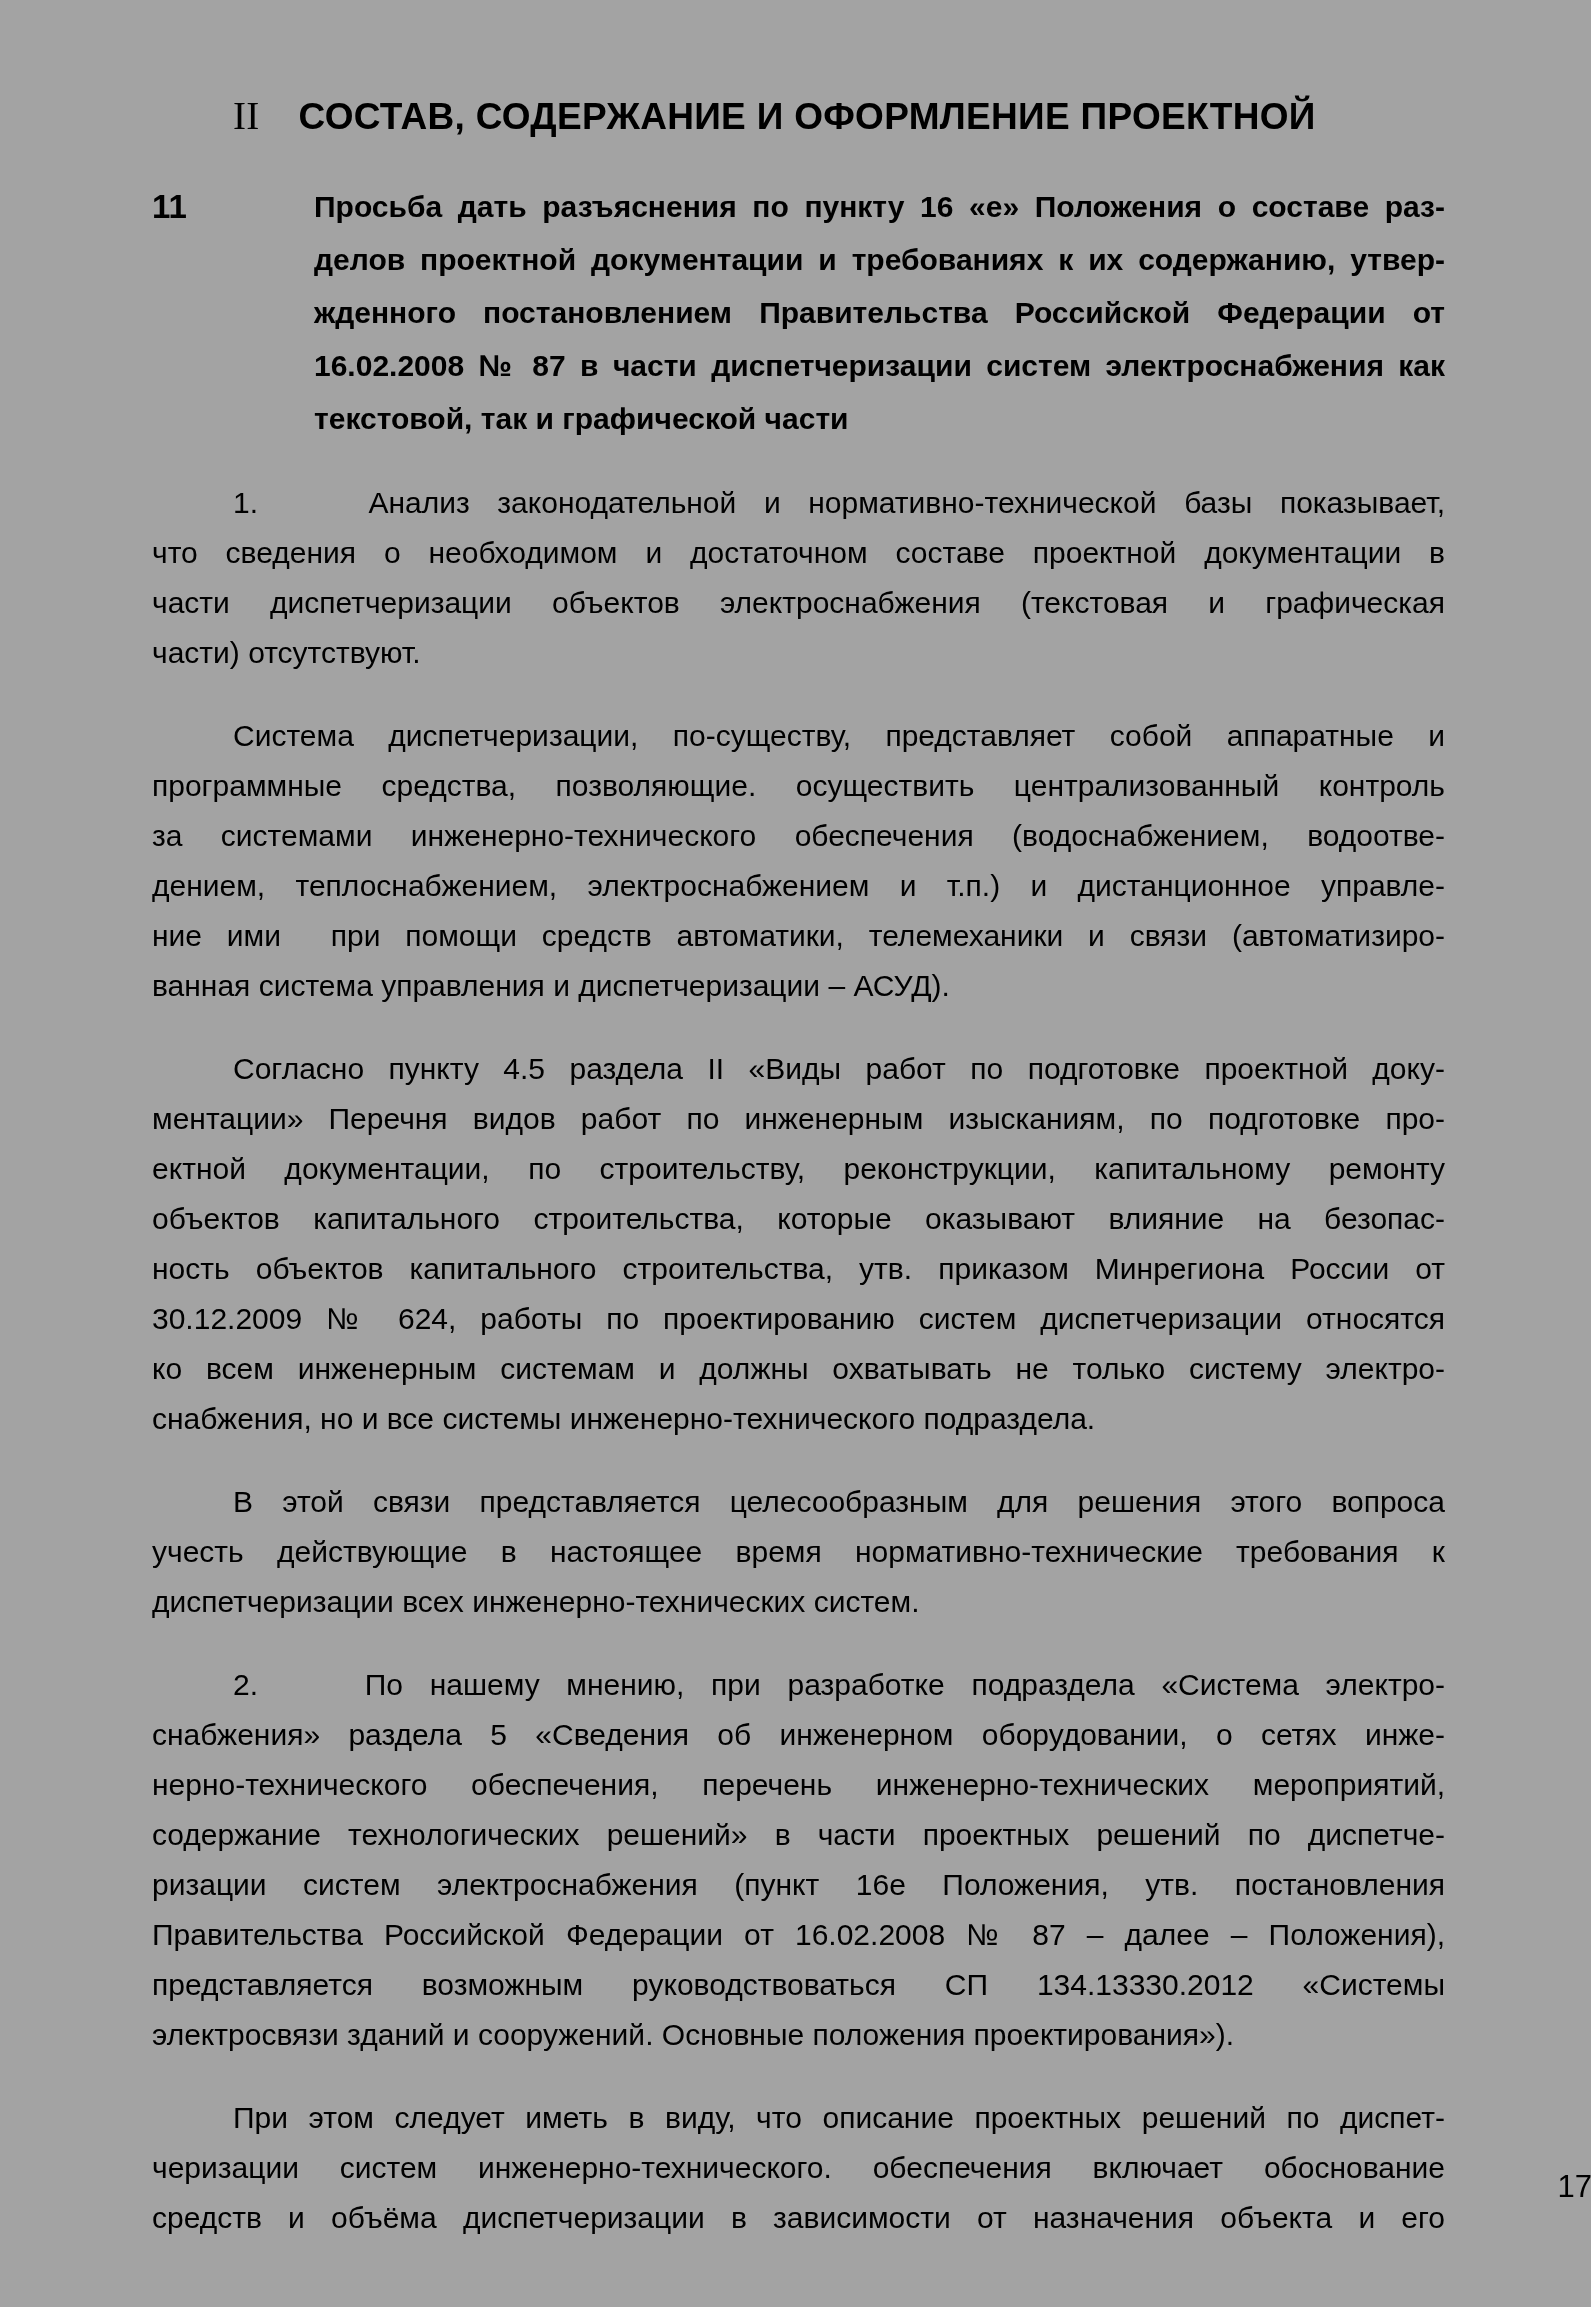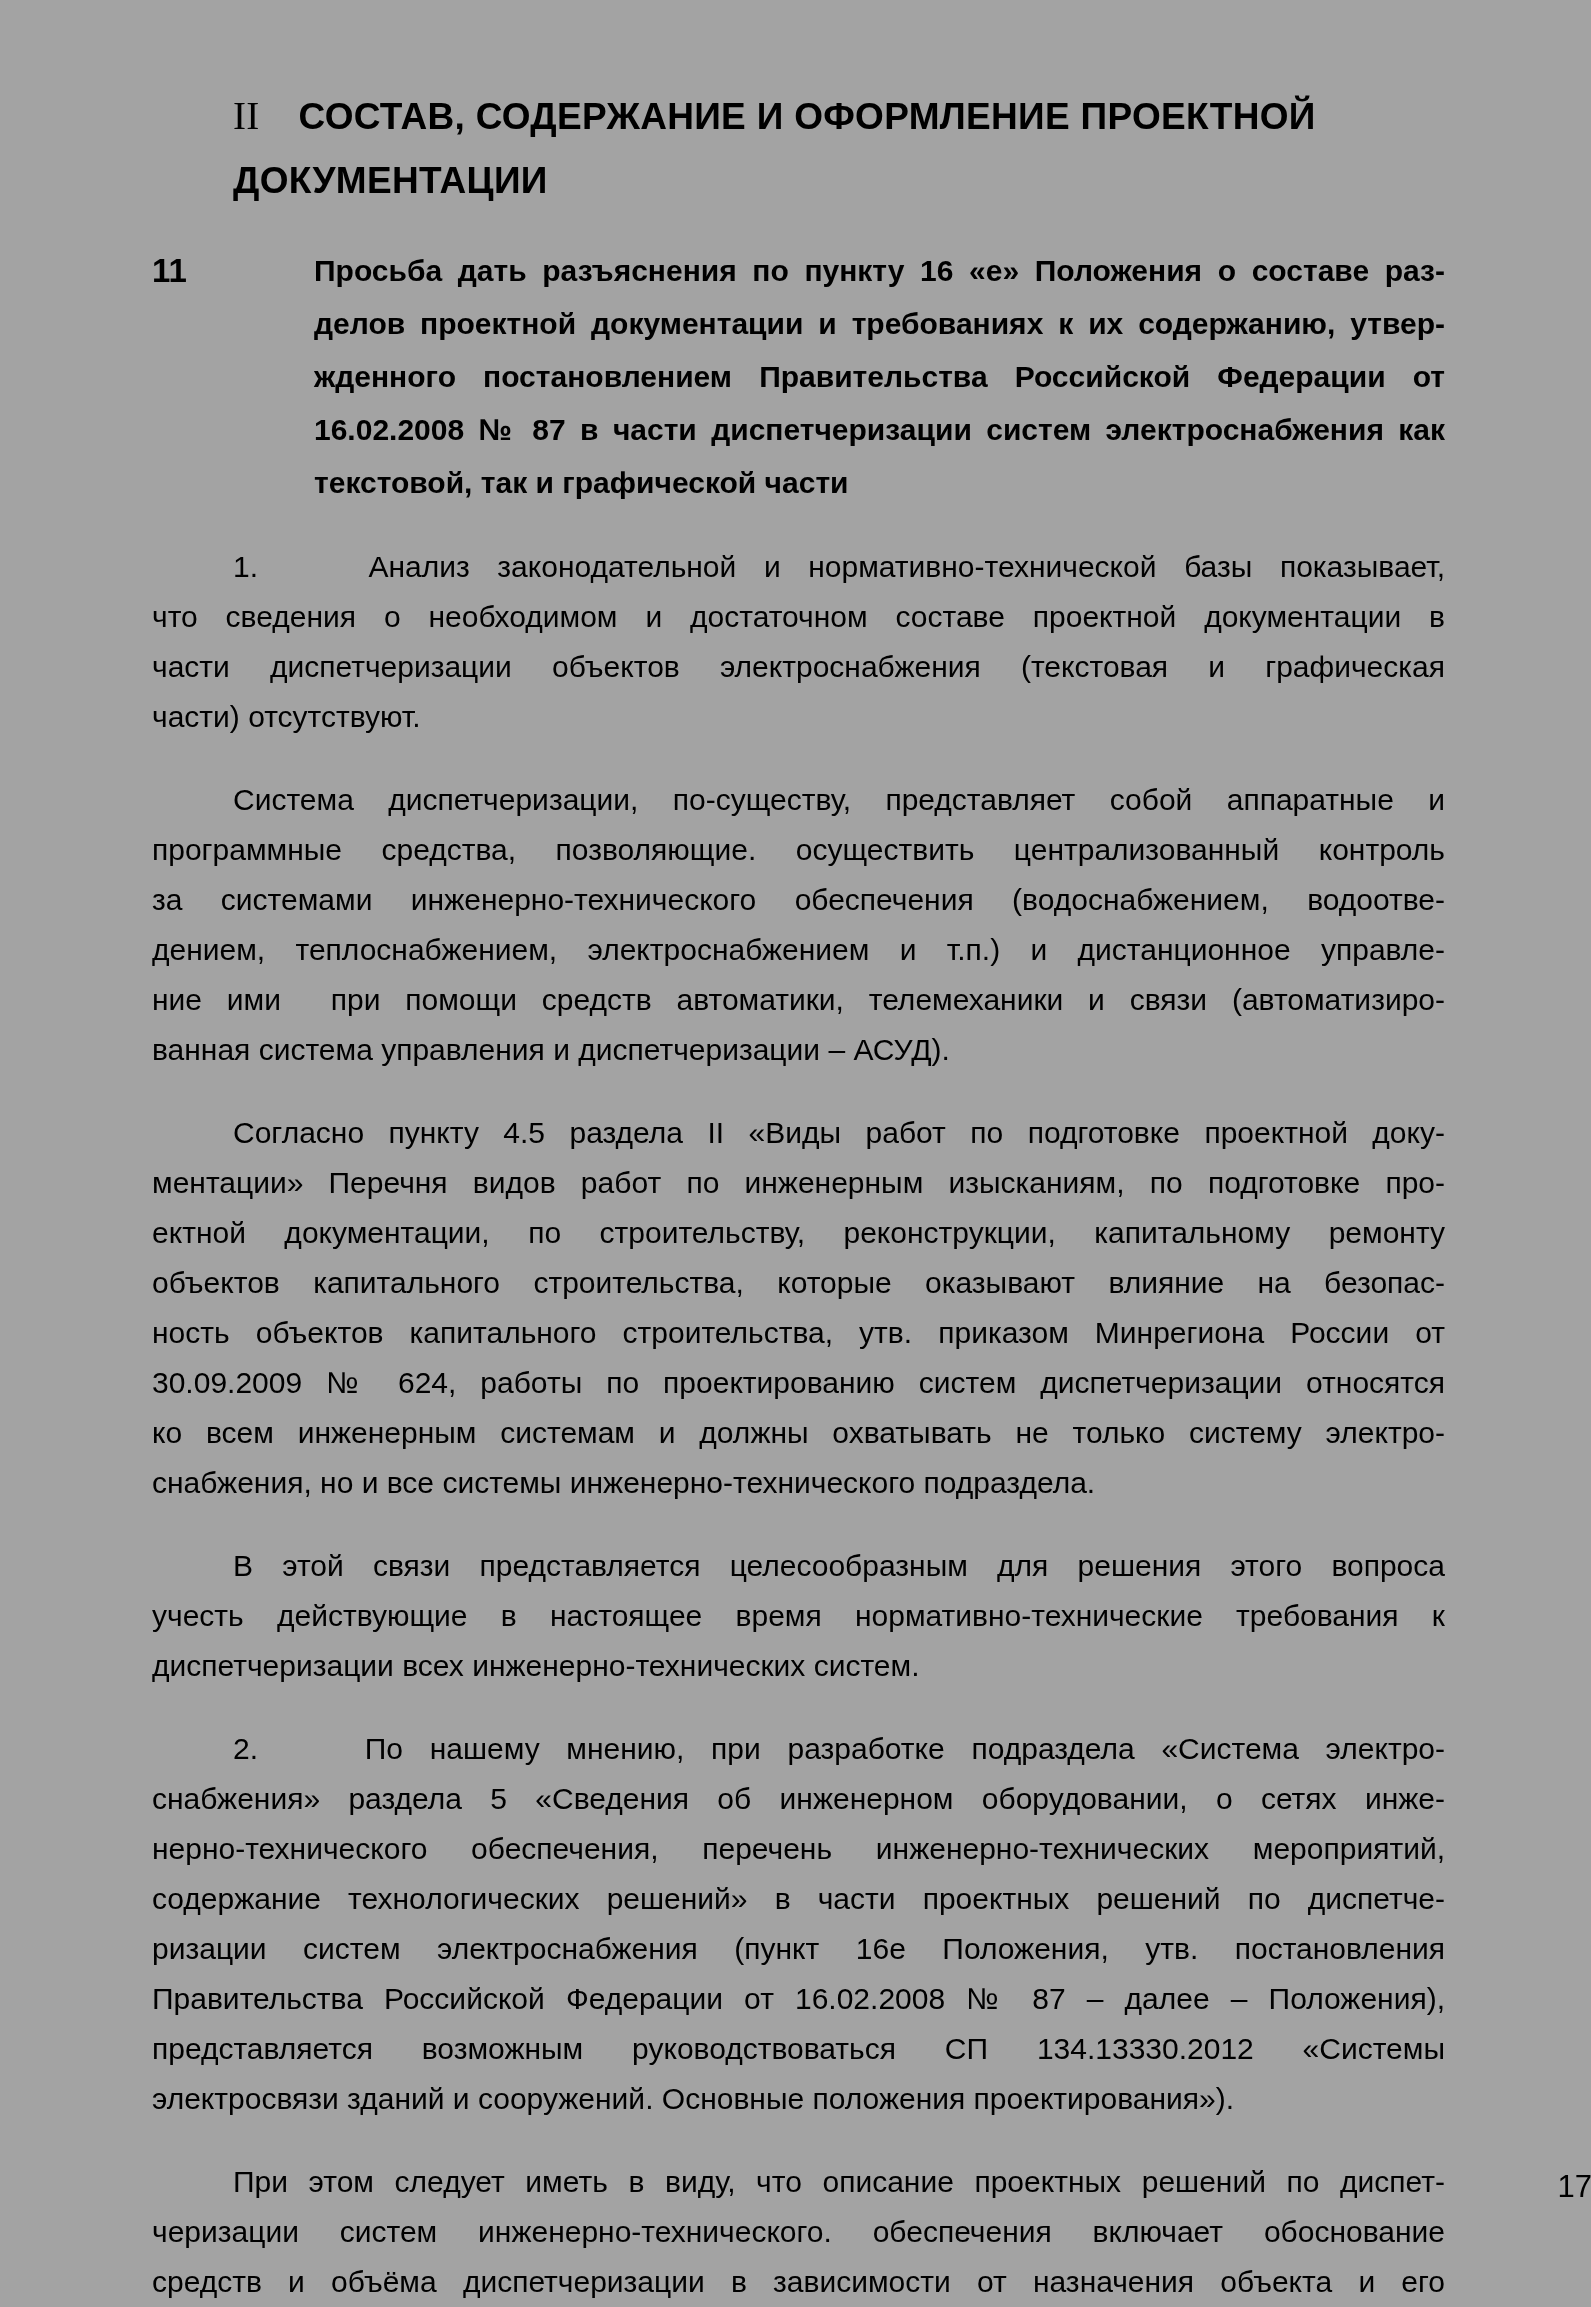--- a/index.html
+++ b/index.html
@@ -76,21 +76,20 @@
   }
 </style>
 </head>
 <body>
 
 <div class="page">
   <div class="content">
 
     <div class="title">
       <div><span class="numeral">II</span><span>СОСТАВ, СОДЕРЖАНИЕ И ОФОРМЛЕНИЕ ПРОЕКТНОЙ</span></div>
-      <div>ДОКУМЕНТАЦИИ</div>
     </div>
 
     <div class="question">
       <span class="q-num">11</span>
       <div>
           <div class="tline">Просьба дать разъяснения по пункту 16 «е» Положения о составе раз-</div>
           <div class="tline">делов проектной документации и требованиях к их содержанию, утвер-</div>
           <div class="tline">жденного постановлением Правительства Российской Федерации от</div>
           <div class="tline">16.02.2008 № 87 в части диспетчеризации систем электроснабжения как</div>
           <div class="tline last">текстовой, так и графической части</div>
@@ -111,21 +110,21 @@
           <div class="tline">дением, теплоснабжением, электроснабжением и т.п.) и дистанционное управле-</div>
           <div class="tline">ние ими&nbsp; при помощи средств автоматики, телемеханики и связи (автоматизиро-</div>
           <div class="tline last">ванная система управления и диспетчеризации – АСУД).</div>
         </div>
         <div class="para">
           <div class="tline indent">Согласно пункту 4.5 раздела II «Виды работ по подготовке проектной доку-</div>
           <div class="tline">ментации» Перечня видов работ по инженерным изысканиям, по подготовке про-</div>
           <div class="tline">ектной документации, по строительству, реконструкции, капитальному ремонту</div>
           <div class="tline">объектов капитального строительства, которые оказывают влияние на безопас-</div>
           <div class="tline">ность объектов капитального строительства, утв. приказом Минрегиона России от</div>
-          <div class="tline">30.09.2009 № 624, работы по проектированию систем диспетчеризации относятся</div>
+          <div class="tline">30.12.2009 № 624, работы по проектированию систем диспетчеризации относятся</div>
           <div class="tline">ко всем инженерным системам и должны охватывать не только систему электро-</div>
           <div class="tline last">снабжения, но и все системы инженерно-технического подраздела.</div>
         </div>
         <div class="para">
           <div class="tline indent">В этой связи представляется целесообразным для решения этого вопроса</div>
           <div class="tline">учесть действующие в настоящее время нормативно-технические требования к</div>
           <div class="tline last">диспетчеризации всех инженерно-технических систем.</div>
         </div>
         <div class="para">
           <div class="tline indent">2.&nbsp;&nbsp;&nbsp; По нашему мнению, при разработке подраздела «Система электро-</div>

